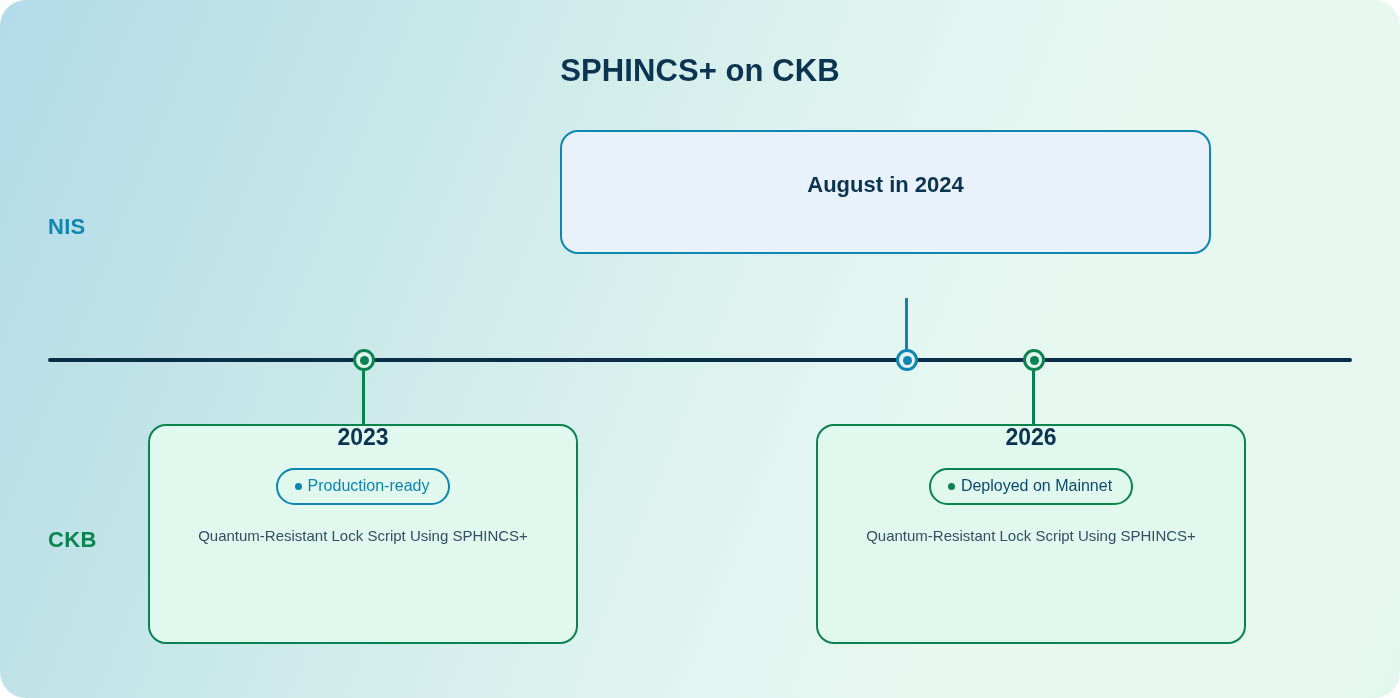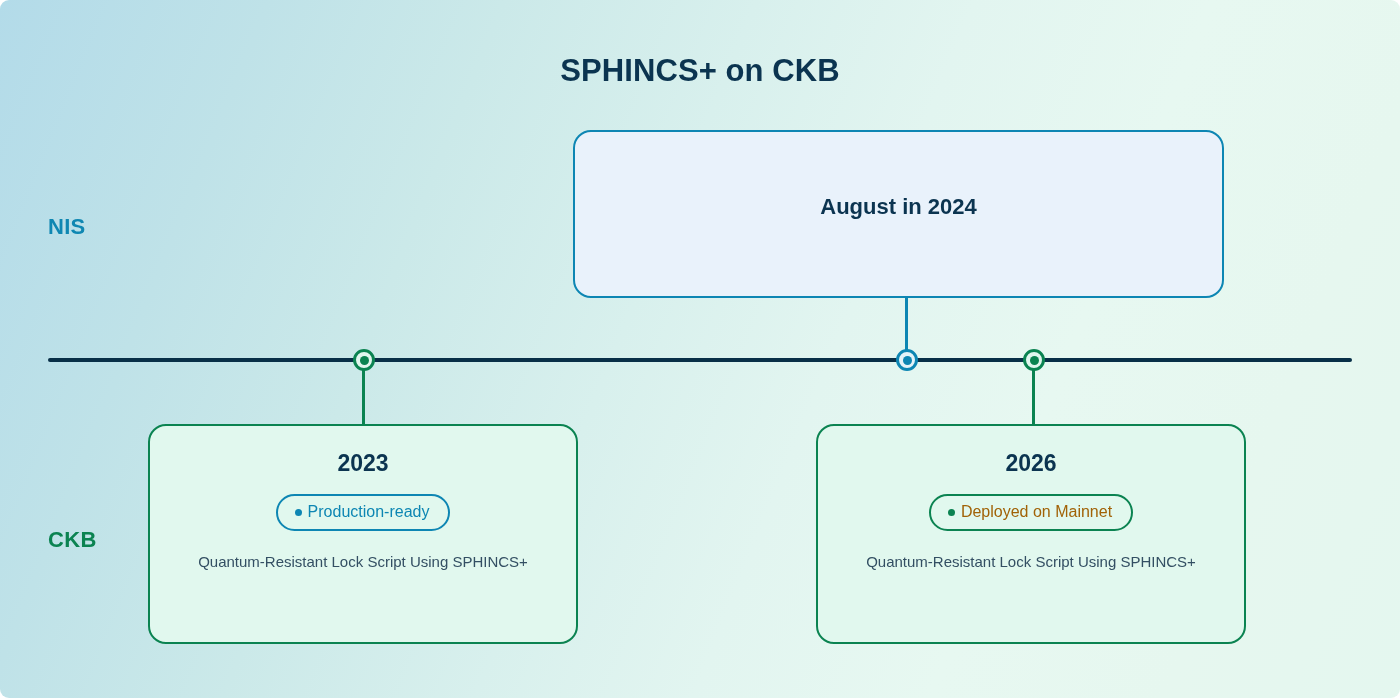--- a/index.html
+++ b/index.html
@@ -10,21 +10,21 @@
     height: 698px;
     background: #ffffff;
     font-family: "Liberation Sans", "DejaVu Sans", sans-serif;
     overflow: hidden;
   }
 
   .canvas {
     position: relative;
     width: 1400px;
     height: 698px;
-    border-radius: 9px;
+    border-radius: 26px;
     overflow: hidden;
     background:
       linear-gradient(112deg,
         #b3dbe9 0%,
         #bfe2e8 16%,
         #cbe9e9 30%,
         #d8f0ed 45%,
         #e2f5f0 58%,
         #e7f8f1 72%,
         #e6f7ef 86%,
@@ -119,24 +119,24 @@
   .card {
     position: absolute;
     border-radius: 18px;
     z-index: 3;
     display: flex;
     flex-direction: column;
     align-items: center;
   }
 
   .card.nis-card {
-    left: 573px;
+    left: 560px;
     top: 130px;
     width: 651px;
-    height: 168px;
+    height: 124px;
     border: 2px solid #0d86b3;
     background: #e9f2fb;
     justify-content: center;
     padding: 0 18px;
   }
   .card.nis-card .card-date {
     font-size: 22px;
     font-weight: bold;
     color: #0b3450;
     margin-bottom: 14px;
@@ -147,21 +147,20 @@
     color: #334f63;
     text-align: center;
   }
 
   .card.ckb-card {
     border: 2px solid #0b8351;
     background: #e1f8ee;
     width: 430px;
     height: 220px;
     top: 424px;
-    padding-top: 26px;
   }
   .card.ckb-card.left  { left: 148px; }
   .card.ckb-card.right { left: 816px; }
 
   .card.ckb-card .card-date {
     font-size: 23px;
     font-weight: bold;
     color: #0b3450;
     line-height: 1;
   }
@@ -179,21 +178,21 @@
     color: #0d86b3;
     white-space: nowrap;
   }
   .badge .dot {
     width: 7px;
     height: 7px;
     border-radius: 50%;
     background: #0d86b3;
     flex: none;
   }
-  .badge.green { border-color: #0b8351; color: #a16207; }
+  .badge.green { border-color: #0b8351; color: #0c4a6e; }
   .badge.green .dot { background: #0b8351; }
 
   .card.ckb-card .card-body {
     margin-top: 20px;
     font-size: 15px;
     line-height: 1.46;
     color: #334f63;
     text-align: center;
     padding: 0 14px;
   }

